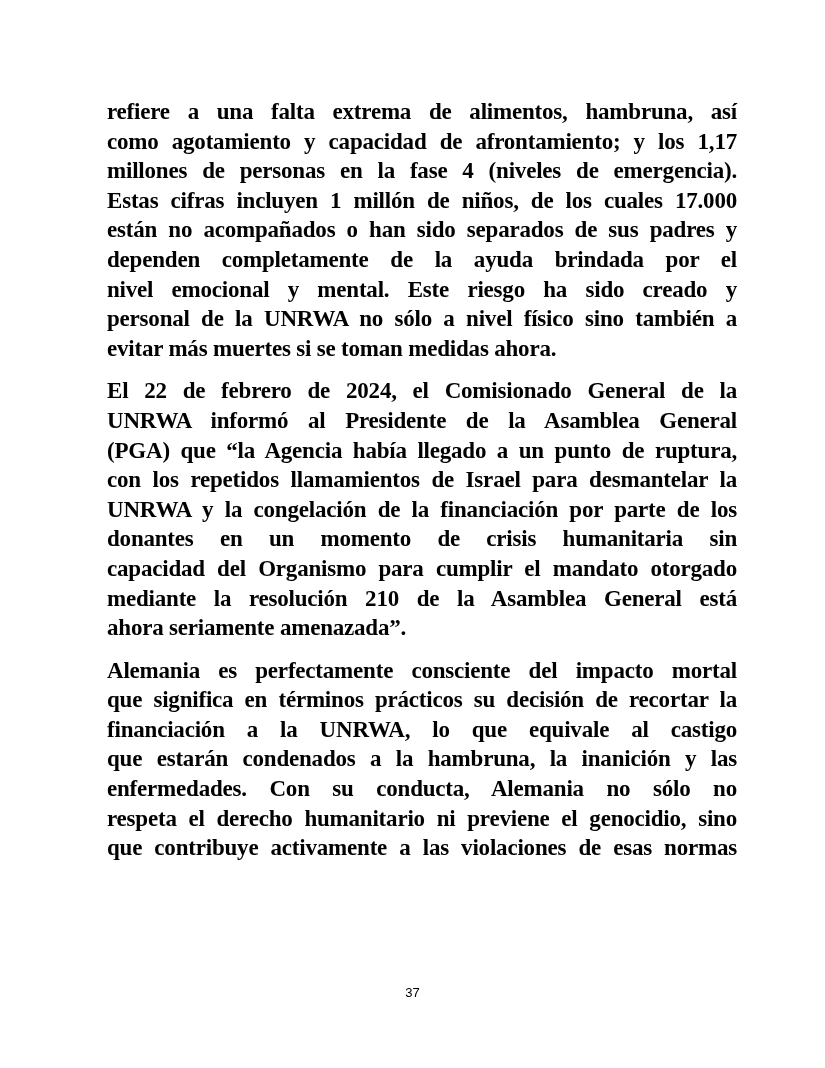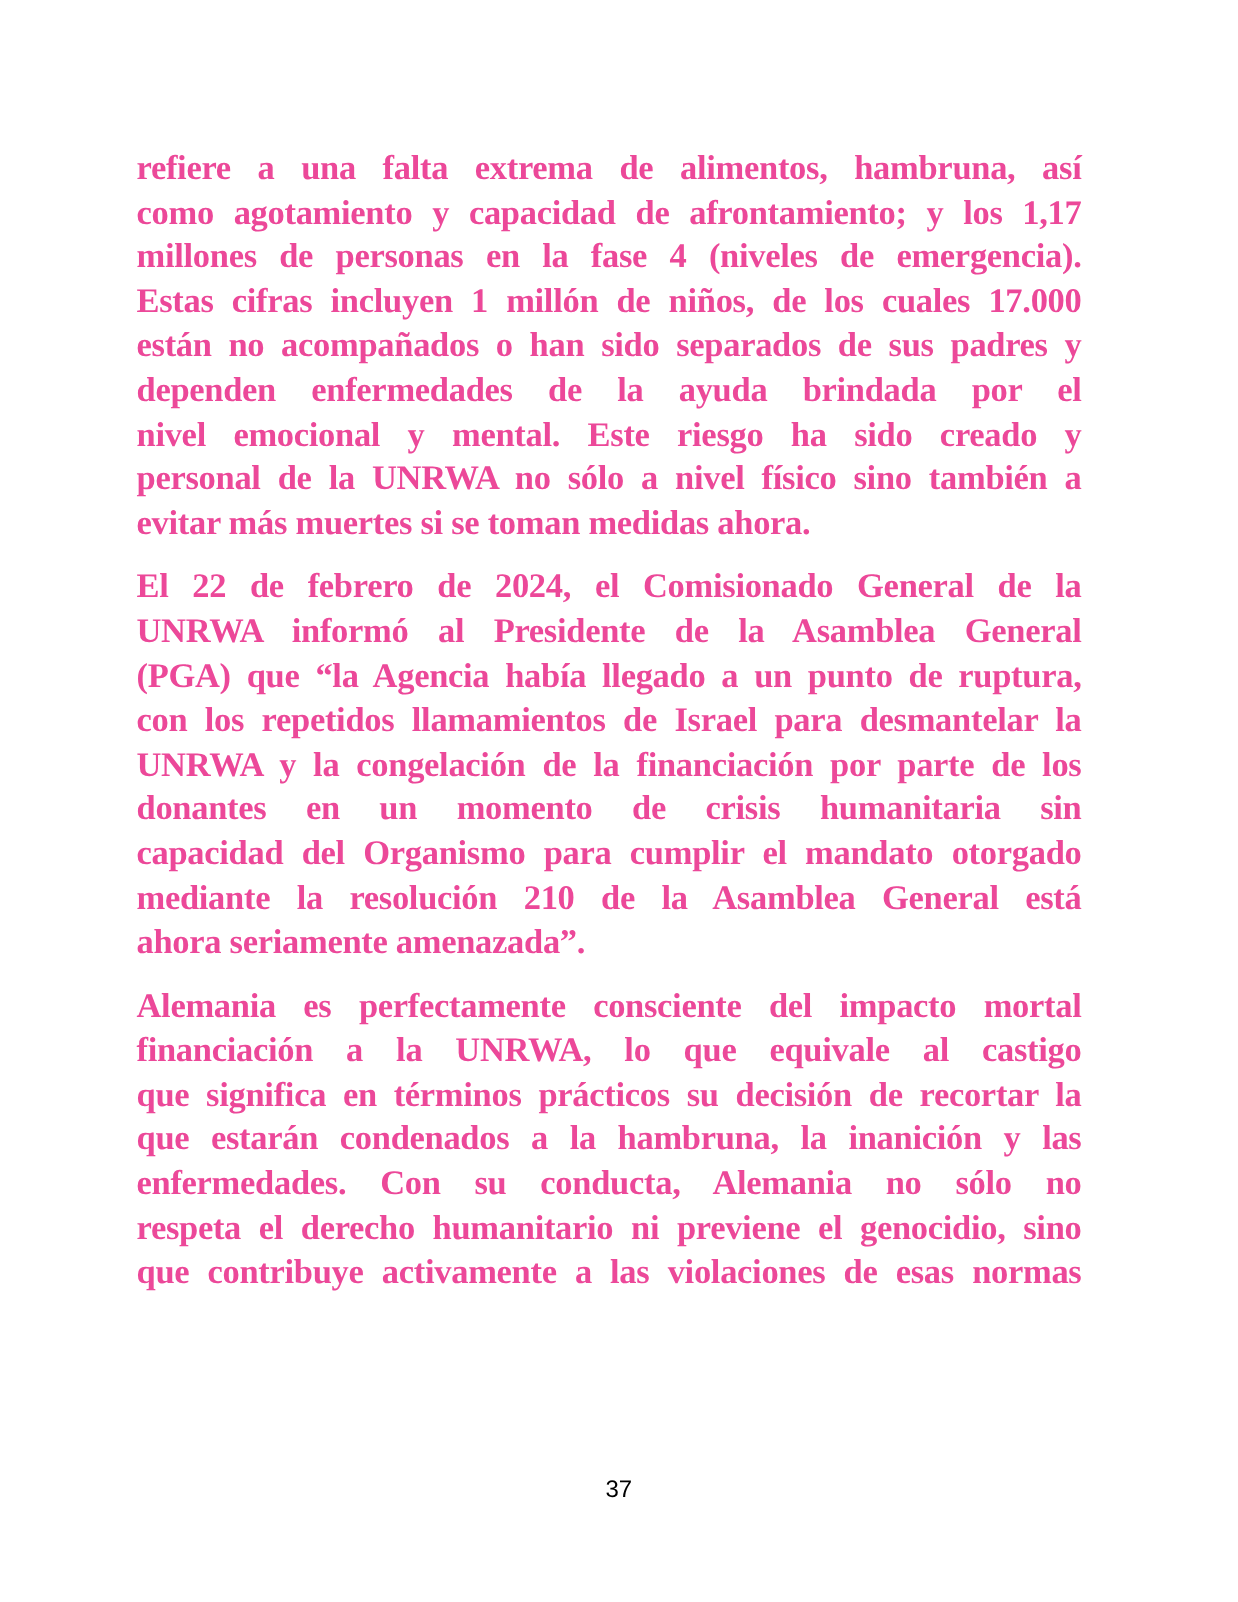--- a/index.html
+++ b/index.html
@@ -15,27 +15,27 @@
     }
     .page {
       position: absolute;
       left: 0; top: 0;
       width: 825px;
       height: 1068px;
       background: #ffffff;
     }
     .body-text {
       position: absolute;
-      left: 91px;
+      left: 107px;
       top: 97px;
       width: 630px;
       font-family: "Liberation Serif", "DejaVu Serif", serif;
       font-weight: bold;
       font-size: 23px;
-      color: #ec4899;
+      color: #000000;
       letter-spacing: -0.2px;
     }
     .para {
       margin: 0 0 13px 0;
     }
     .line {
       display: block;
       height: 29.6px;
       line-height: 29.6px;
       white-space: nowrap;
@@ -47,58 +47,58 @@
     .line.last {
       text-align-last: left;
     }
     .page-number {
       position: absolute;
       left: 0;
       width: 825px;
       top: 985px;
       text-align: center;
       font-family: "Liberation Sans", "DejaVu Sans", sans-serif;
-      font-size: 16px;
+      font-size: 13px;
       color: #000000;
     }
   </style>
 </head>
 <body>
 
 <div class="page">
   <div class="body-text">
 
     <p class="para">
       <span class="line">refiere a una falta extrema de alimentos, hambruna, así</span>
       <span class="line">como agotamiento y capacidad de afrontamiento; y los 1,17</span>
       <span class="line">millones de personas en la fase 4 (niveles de emergencia).</span>
       <span class="line">Estas cifras incluyen 1 millón de niños, de los cuales 17.000</span>
       <span class="line">están no acompañados o han sido separados de sus padres y</span>
-      <span class="line">dependen enfermedades de la ayuda brindada por el</span>
+      <span class="line">dependen completamente de la ayuda brindada por el</span>
       <span class="line">nivel emocional y mental. Este riesgo ha sido creado y</span>
       <span class="line">personal de la UNRWA no sólo a nivel físico sino también a</span>
       <span class="line last">evitar más muertes si se toman medidas ahora.</span>
     </p>
 
     <p class="para">
       <span class="line">El 22 de febrero de 2024, el Comisionado General de la</span>
       <span class="line">UNRWA informó al Presidente de la Asamblea General</span>
       <span class="line">(PGA) que “la Agencia había llegado a un punto de ruptura,</span>
       <span class="line">con los repetidos llamamientos de Israel para desmantelar la</span>
       <span class="line">UNRWA y la congelación de la financiación por parte de los</span>
       <span class="line">donantes en un momento de crisis humanitaria sin</span>
       <span class="line">capacidad del Organismo para cumplir el mandato otorgado</span>
       <span class="line">mediante la resolución 210 de la Asamblea General está</span>
       <span class="line last">ahora seriamente amenazada”.</span>
     </p>
 
     <p class="para">
       <span class="line">Alemania es perfectamente consciente del impacto mortal</span>
+      <span class="line">que significa en términos prácticos su decisión de recortar la</span>
       <span class="line">financiación a la UNRWA, lo que equivale al castigo</span>
-      <span class="line">que significa en términos prácticos su decisión de recortar la</span>
       <span class="line">que estarán condenados a la hambruna, la inanición y las</span>
       <span class="line">enfermedades. Con su conducta, Alemania no sólo no</span>
       <span class="line">respeta el derecho humanitario ni previene el genocidio, sino</span>
       <span class="line">que contribuye activamente a las violaciones de esas normas</span>
     </p>
 
   </div>
 
   <div class="page-number">37</div>
 </div>

